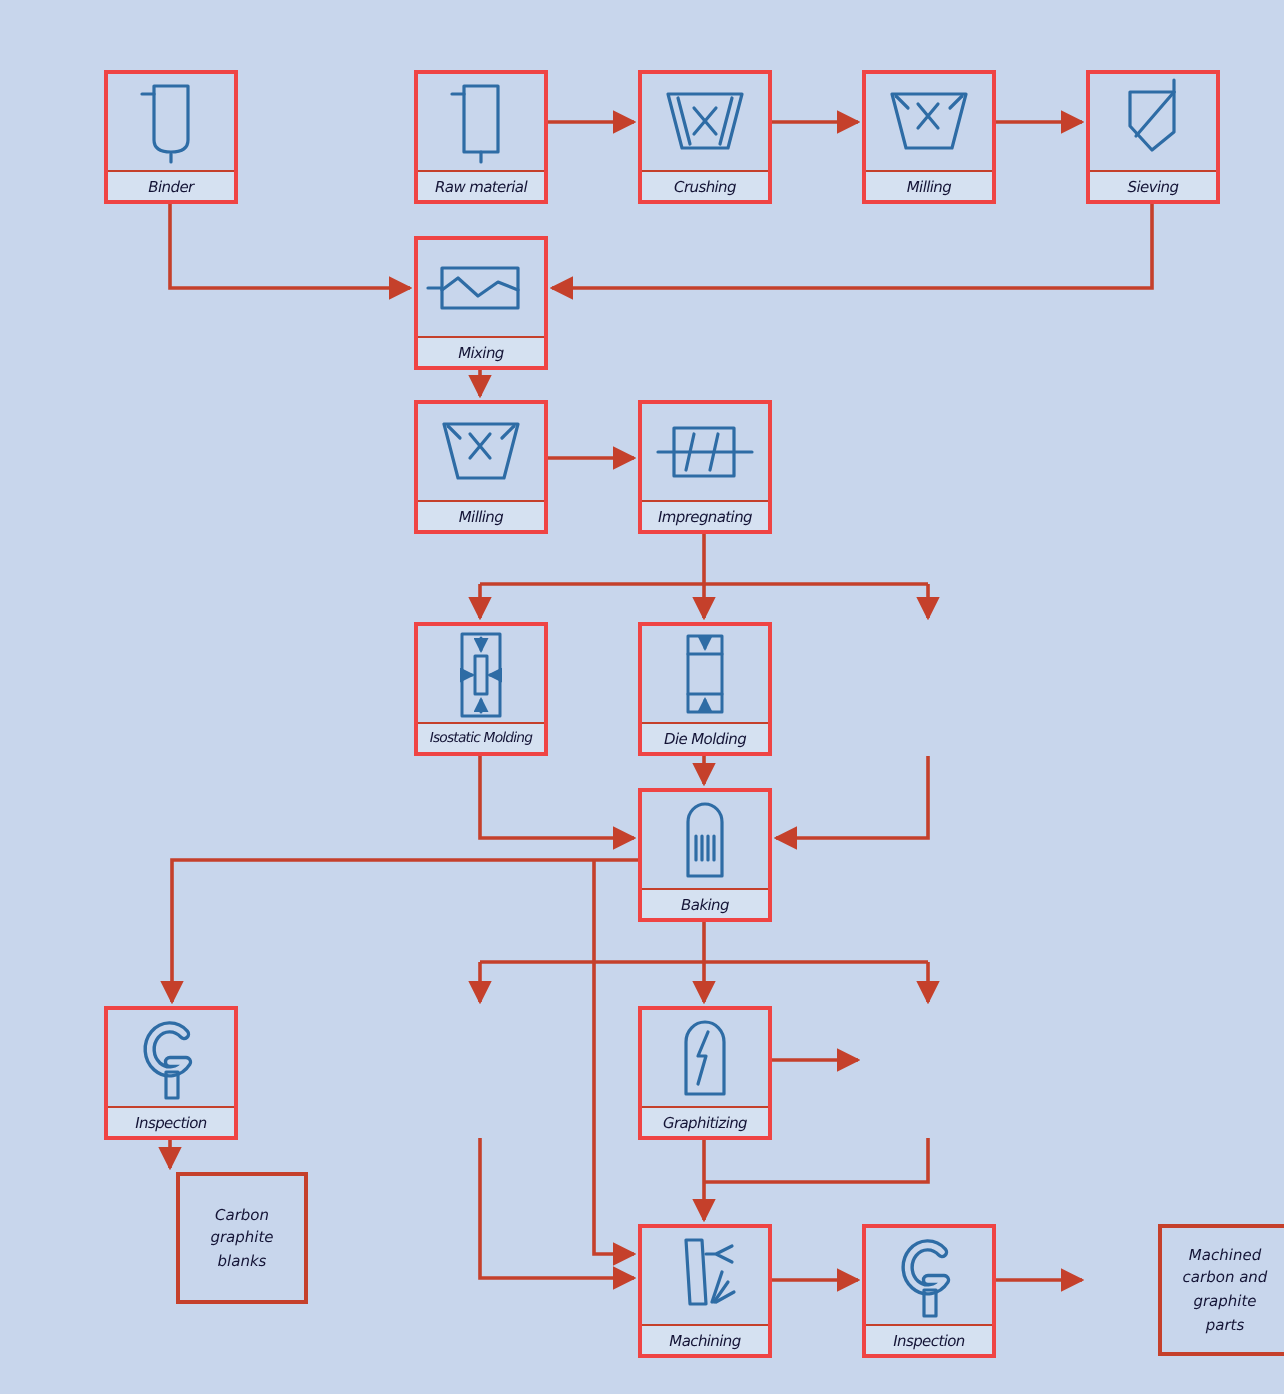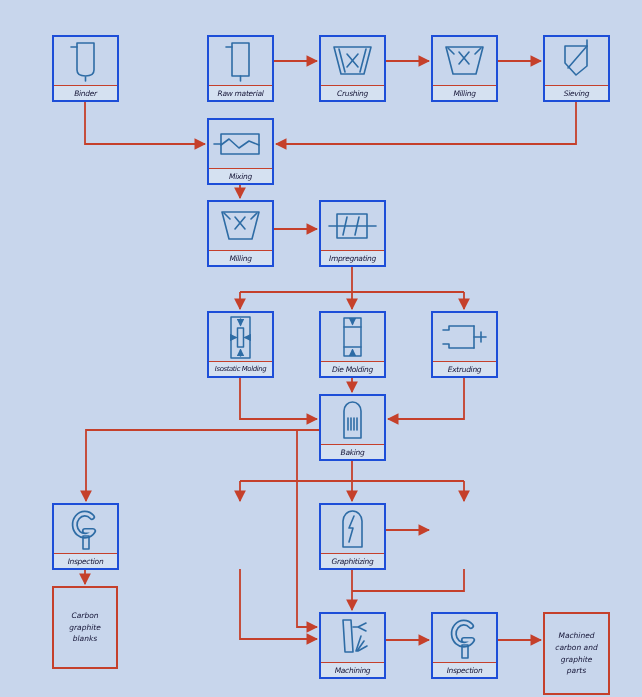--- a/index.html
+++ b/index.html
@@ -7,21 +7,21 @@
     position:relative;
     width:642px;height:697px;
     background:#c8d6ec;
     font-family:"DejaVu Sans",sans-serif;
     overflow:hidden;
   }
   svg.wires{position:absolute;left:0;top:0;}
   .node{
     position:absolute;
     width:67px;height:67px;
-    border:2px solid #1d4ed8;
+    border:2px solid #ef4444;
     background:#c8d6ec;
     box-sizing:border-box;
     display:flex;flex-direction:column;
   }
   .node .icon{
     flex:1;
     display:flex;align-items:center;justify-content:center;
     overflow:hidden;
   }
   .node .label{
@@ -30,30 +30,31 @@
     background:#d5e1f1;
     font-size:7.5px;font-style:italic;
     letter-spacing:-0.3px;
     color:#141436;
     display:flex;align-items:center;justify-content:center;
     white-space:nowrap;overflow:hidden;
   }
   .node .label.tight{font-size:6.9px;letter-spacing:-0.4px;}
   .textbox{
     position:absolute;
-    width:66px;height:83px;
+    width:66px;height:66px;
     border:2px solid #c5402b;
     background:#c8d6ec;
     box-sizing:border-box;
     display:flex;align-items:center;justify-content:center;
     text-align:center;
     font-size:7.5px;font-style:italic;
     color:#141436;
     white-space:pre-line;
     line-height:1.55;
+    margin-left:36px;
   }
   .icon svg{display:block;}
 </style>
 </head>
 <body>
 
 <div class="canvas">
 
   <svg class="wires" width="642" height="697" viewBox="0 0 642 697">
     <defs>
@@ -230,32 +231,20 @@
         <rect x="23" y="5" width="17" height="38"></rect>
         <line x1="23" y1="14" x2="40" y2="14"></line>
         <line x1="23" y1="34" x2="40" y2="34"></line>
         <line x1="31.5" y1="7" x2="31.5" y2="11" marker-end="url(#ib)"></line>
         <line x1="31.5" y1="41" x2="31.5" y2="37" marker-end="url(#ib)"></line>
       </svg>
     </div>
     <div class="label">Die Molding</div>
   </div>
 
-  <div class="node" style="left:431px;top:311px">
-    <div class="icon">
-      <svg width="63" height="49" viewBox="0 0 63 49" fill="none" stroke="#2e6ca5" stroke-width="1.6" stroke-linejoin="round" stroke-linecap="round">
-        <path d="M10,17 h6 v-4 h25"></path>
-        <path d="M10,31 h6 v4 h25"></path>
-        <line x1="41" y1="13" x2="41" y2="35"></line>
-        <line x1="41" y1="24" x2="53" y2="24"></line>
-        <line x1="48" y1="19" x2="48" y2="29"></line>
-      </svg>
-    </div>
-    <div class="label">Extruding</div>
-  </div>
 
   <div class="node" style="left:319px;top:394px">
     <div class="icon">
       <svg width="63" height="49" viewBox="0 0 63 49" fill="none" stroke="#2e6ca5" stroke-width="1.6" stroke-linejoin="round" stroke-linecap="round">
         <path d="M23,42 V15 a8.5,9 0 0 1 17,0 V42 Z"></path>
         <line x1="27" y1="22" x2="27" y2="34"></line>
         <line x1="30" y1="22" x2="30" y2="34"></line>
         <line x1="33" y1="22" x2="33" y2="34"></line>
         <line x1="36" y1="22" x2="36" y2="34"></line>
       </svg>

